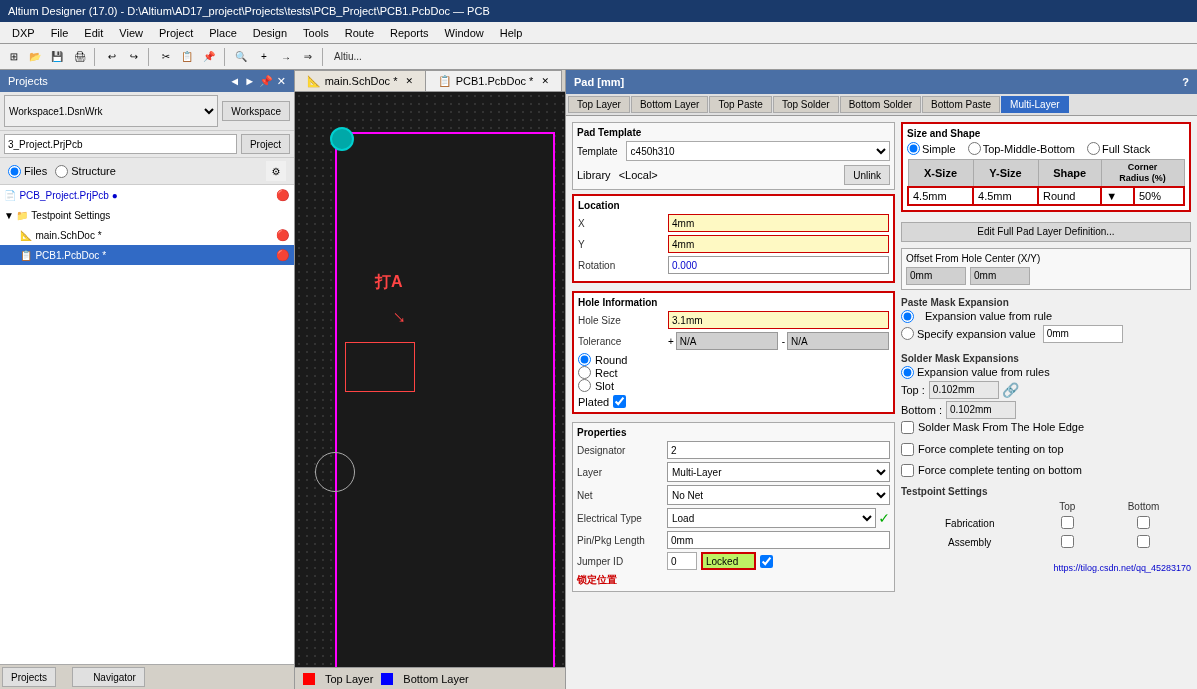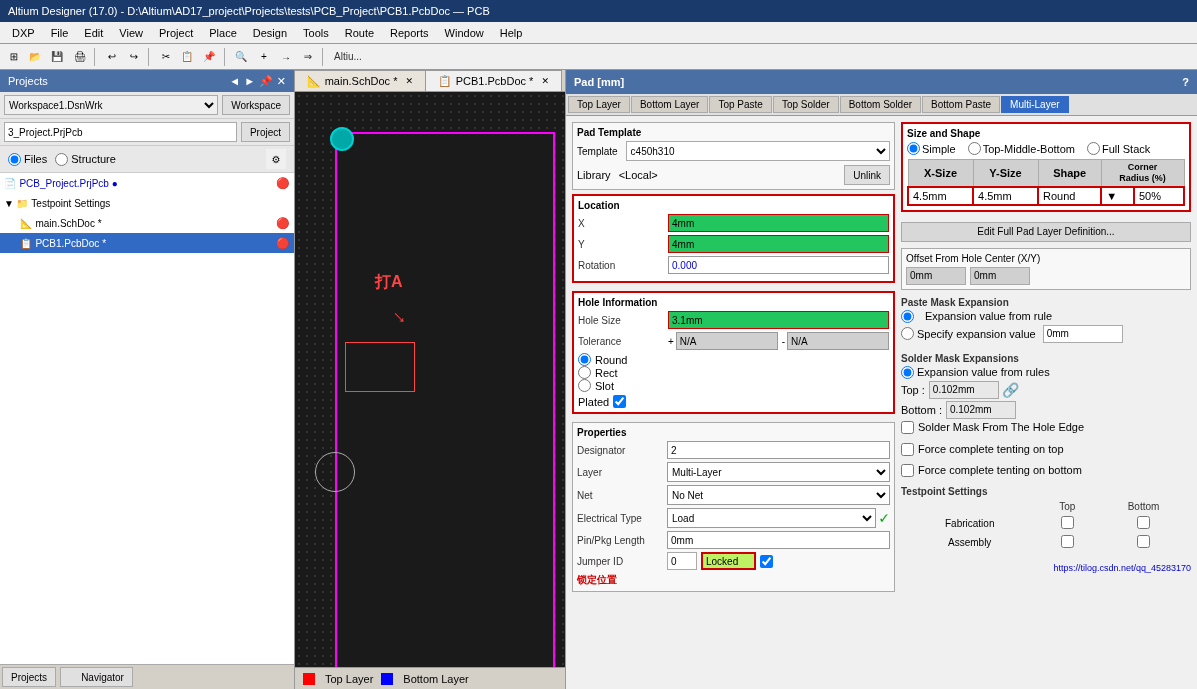--- a/index.html
+++ b/index.html
@@ -55,21 +55,21 @@
 
     .dialog-body { padding: 6px; display: flex; gap: 6px; flex: 1; }
     .dialog-left { flex: 1; display: flex; flex-direction: column; gap: 4px; }
     .dialog-right { width: 290px; display: flex; flex-direction: column; gap: 4px; }
     .section-box-gray { border: 1px solid #aaa; padding: 4px; background: #f8f8f8; }
     .section-title { font-weight: bold; font-size: 10px; color: #000; margin-bottom: 3px; }
 
     .form-row { display: flex; align-items: center; margin-bottom: 3px; }
     .form-label { width: 90px; font-size: 10px; color: #333; flex-shrink: 0; }
     .form-input { flex: 1; height: 18px; border: 1px solid #999; padding: 0 3px; font-size: 10px; background: white; }
-    .form-input.highlight { border: 1px solid #cc0000; background: #22c55e; }
+    .form-input.highlight { border: 1px solid #cc0000; background: #fef9c3; }
     
     .select-input { flex: 1; height: 20px; border: 1px solid #999; font-size: 10px; background: white; }
 
     .checkbox-row { display: flex; align-items: center; gap: 4px; font-size: 10px; }
 
     
     .shape-table { width: 100%; border-collapse: collapse; font-size: 10px; }
     .shape-table th { background: #d0d0d0; border: 1px solid #aaa; padding: 2px 4px; text-align: center; }
     .shape-table td { border: 1px solid #aaa; padding: 2px 4px; background: white; }
     .shape-table .highlight-row td { border: 2px solid #cc0000; }
@@ -161,21 +161,21 @@
       <span>Projects</span>
       <span style="margin-left:auto;display:flex;gap:4px;">
         <span style="cursor:pointer;">◄</span>
         <span style="cursor:pointer;">►</span>
         <span style="cursor:pointer;">📌</span>
         <span style="cursor:pointer;">✕</span>
       </span>
     </div>
 
     <div style="display:flex;align-items:center;padding:3px 4px;background:#e8e8e8;border-bottom:1px solid #ccc;gap:4px;">
-      <select style="flex:1;height:20px;font-size:10px;border:1px solid #aaa;">
+      <select style="flex:1;height:32px;font-size:10px;border:1px solid #aaa;">
         <option>Workspace1.DsnWrk</option>
       </select>
       <button class="btn">Workspace</button>
     </div>
 
     <div style="display:flex;align-items:center;padding:3px 4px;background:#e8e8e8;border-bottom:1px solid #ccc;gap:4px;">
       <div style="flex:1;height:20px;background:white;border:1px solid #aaa;padding:0 3px;display:flex;align-items:center;font-size:10px;">3_Project.PrjPcb</div>
       <button class="btn">Project</button>
     </div>
 
@@ -211,21 +211,21 @@
       </div>
       <div class="tree-item selected" style="padding-left:20px;">
         <span class="tree-icon">📋</span>
         <span style="font-size:10px;color:white;">PCB1.PcbDoc *</span>
         <span style="margin-left:auto;color:white;">🔴</span>
       </div>
     </div>
 
     <div style="display:flex;background:#d4d0c8;border-top:1px solid #aaa;padding:2px;">
       <button class="btn" style="font-size:10px;">Projects</button>
-      <button class="btn" style="font-size:10px;margin-left:4px;padding-left:20px;">Navigator</button>
+      <button class="btn" style="font-size:10px;margin-left:16px;padding-left:20px;">Navigator</button>
     </div>
   </div>
 
   <div class="canvas-area">
 
     <div class="tab-bar">
       <div class="tab">
         <span>📐</span>
         <span>main.SchDoc *</span>
         <span style="font-size:9px;margin-left:4px;">✕</span>

